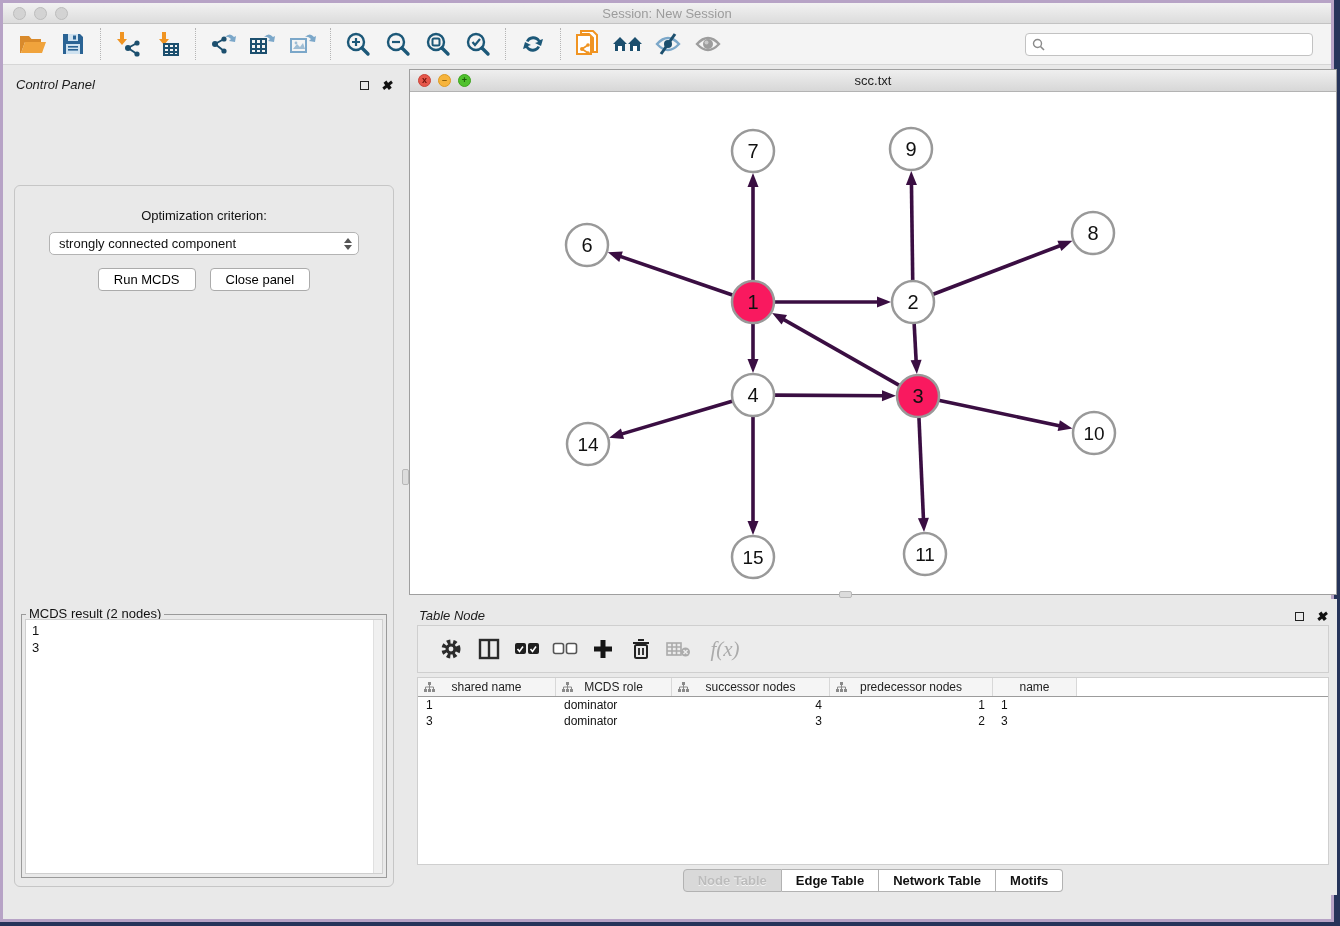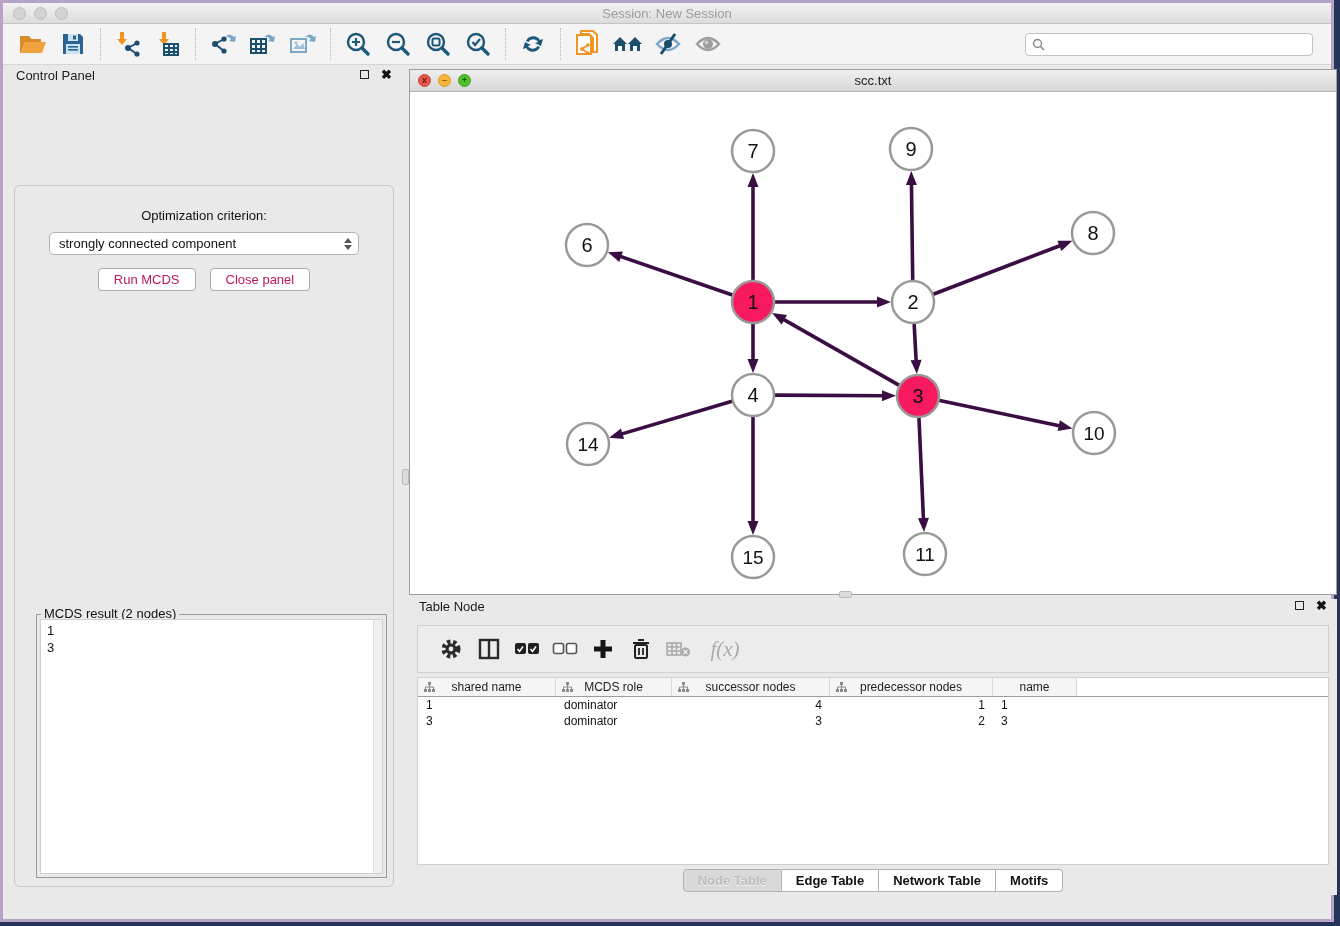--- a/index.html
+++ b/index.html
@@ -22,21 +22,21 @@
     display:flex; align-items:center; padding:0 10px; }
   .tb-btn { width:40px; height:34px; display:flex; align-items:center; justify-content:center; }
   .tb-sep { width:0; height:32px; border-left:1px dotted #b5b5b5; margin:0 7px; }
   .search-field { margin-left:auto; margin-right:8px; width:288px; height:23px; background:#fff;
     border:1px solid #c2c2c2; border-radius:4px; display:flex; align-items:center; padding:0 6px; }
   .search-field input { border:none; outline:none; flex:1; font-size:12px; margin-left:5px;
     font-family:"Liberation Sans",sans-serif; background:transparent; }
 
   
   .control-panel { position:absolute; left:3px; top:65px; width:396px; height:827px; background:#e9e9e9; }
-  .panel-header { height:24px; display:flex; align-items:flex-start; padding:0 10px; }
+  .panel-header { height:24px; display:flex; align-items:flex-end; padding:0 10px;font-style:italic; }
   .panel-title { font-size:13px; color:#1c1c1c; }
   .panel-header .hdr-icons { margin-left:auto; display:flex; gap:12px; align-items:center; }
   .float-icon { width:9px; height:9px; border:1.5px solid #222; display:inline-block; }
   .close-icon { font-size:13px; font-weight:bold; color:#111; line-height:1; }
 
   .seg-tabs { display:flex; justify-content:center; margin-top:6px; position:relative; z-index:2; }
   .seg { background:#fff; border:1px solid #b2b2b2; border-left:none; padding:3px 14px;
     font-size:13px; font-weight:bold; color:#111; }
   .seg:first-child { border-left:1px solid #b2b2b2; border-radius:4px 0 0 4px; }
   .seg:last-child { border-radius:0 4px 4px 0; }
@@ -46,23 +46,23 @@
     border:1px solid #c6c6c6; border-radius:6px; background:#e9e9e9; }
   .opt-label { text-align:center; margin-top:22px; font-size:13px; color:#111; }
   .dropdown { margin:9px auto 0; width:310px; height:23px; background:#fff; border:1px solid #b3b3b3;
     border-radius:5px; display:flex; align-items:center; padding:0 6px 0 9px; font-size:13px; color:#111; }
   .dd-chevrons { margin-left:auto; display:flex; flex-direction:column; gap:2px; }
   .dd-chevrons i { width:0; height:0; border-left:4px solid transparent; border-right:4px solid transparent; display:block; }
   .dd-up { border-bottom:5px solid #555; }
   .dd-down { border-top:5px solid #555; }
   .cp-buttons { display:flex; justify-content:center; gap:14px; margin-top:13px; }
   .aq-btn { background:#fff; border:1px solid #ababab; border-radius:4px; padding:3px 15px;
-    font-size:13px; color:#be185d; font-family:"Liberation Sans",sans-serif; }
-
-  .result-group { position:absolute; left:6px; right:6px; top:428px; bottom:8px; border:1px solid #9a9a9a;margin-left:15px; }
+    font-size:13px; color:#000000; font-family:"Liberation Sans",sans-serif; }
+
+  .result-group { position:absolute; left:6px; right:6px; top:428px; bottom:8px; border:1px solid #9a9a9a; }
   .result-legend { position:absolute; top:-9px; left:4px; background:#e9e9e9; padding:0 3px; font-size:13px; color:#111; }
   .result-text { position:absolute; left:3px; right:3px; top:4px; bottom:3px; background:#fff;
     border:1px solid #cfcfcf; font-size:13px; color:#111; padding:2px 6px; white-space:pre; line-height:17px; }
   .result-scroll { position:absolute; right:0; top:0; bottom:0; width:9px; background:#f0f0f0; border-left:1px solid #e0e0e0; }
 
   
   .net-window { position:absolute; left:406px; top:66px; width:928px; height:526px;
     border:1px solid #9f9f9f; background:#fff; }
   .net-titlebar { height:22px; background:linear-gradient(#efefef,#d7d7d7); border-bottom:1px solid #b3b3b3;
     position:relative; display:flex; align-items:center; }

